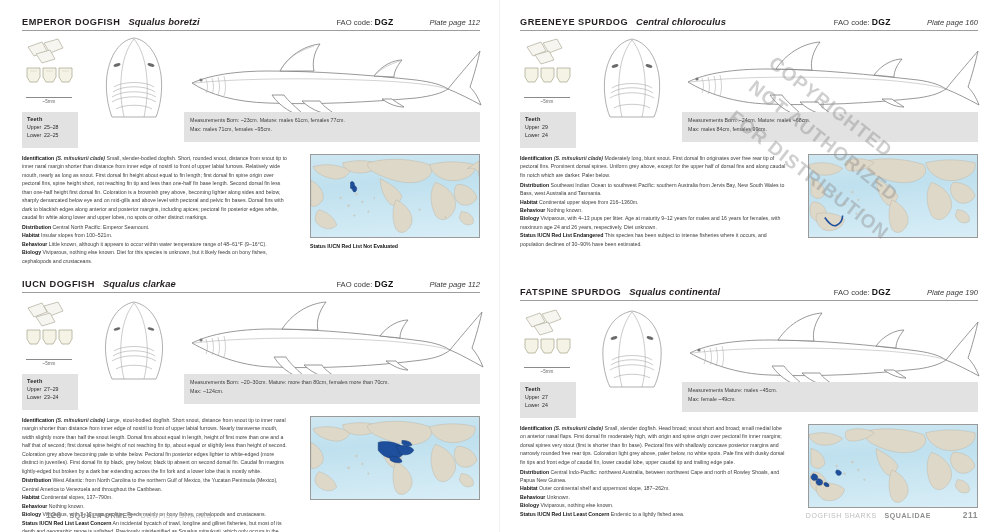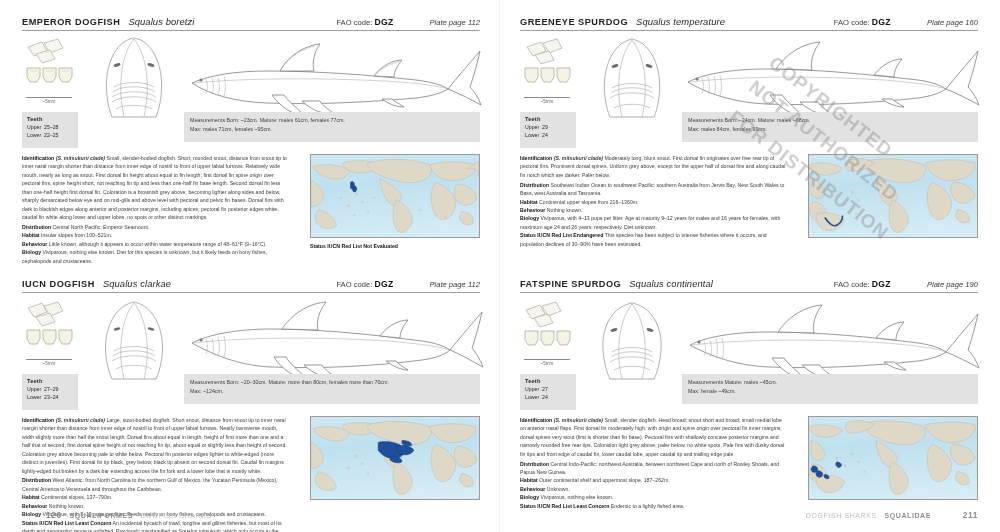--- a/index.html
+++ b/index.html
@@ -14,21 +14,21 @@
   .spread{position:absolute;inset:0;display:flex;}
   .page{position:relative;width:500px;height:532px;box-sizing:border-box;}
   .page.left{padding:16px 20px 0 22px;}
   .page.right{padding:16px 22px 8px 20px;}
 
   
   .species{position:relative;width:100%;height:240px;box-sizing:border-box;}
 
   .sp-head{display:flex;align-items:baseline;width:100%;padding-bottom:3px;}
   .common{font-weight:bold;font-size:9.2px;letter-spacing:.5px;white-space:nowrap;}
-  .latin{font-style:italic;font-size:9.4px;margin-left:8px;white-space:nowrap;letter-spacing:.1px;}
+  .latin{font-style:italic;font-size:9.4px;margin-left:8px;white-space:nowrap;letter-spacing:.1px;font-weight:bold;}
   .head-right{margin-left:auto;display:flex;align-items:baseline;text-align:right;}
   .fao{font-size:7.6px;color:#3a3a3a;white-space:nowrap;}
   .fao b{font-size:8.6px;color:#111;letter-spacing:.3px;}
   .plate{font-size:7.6px;color:#3a3a3a;margin-left:36px;white-space:nowrap;font-style:italic;}
   .rule{height:1px;background:#9d9d9d;width:100%;margin-bottom:4px;}
 
   
   .art-row{position:relative;height:92px;width:100%;}
 
   .thumbs{position:absolute;left:0;top:2px;width:62px;}
@@ -373,21 +373,21 @@
       <span class="ord">SQUALIFORMES</span>&nbsp;&nbsp;
       <span class="grp">DOGFISH SHARKS</span>
     </div>
   </div>
 
   <div class="page right">
 
     <div class="species" style="top:0;">
       <div class="sp-head">
         <div class="common">GREENEYE SPURDOG</div>
-        <div class="latin">Squalus temperature</div>
+        <div class="latin">Central chloroculus</div>
         <div class="head-right">
           <div class="fao"><span>FAO code:</span> <b>DGZ</b></div>
           <div class="plate"><span>Plate page</span> <span>160</span></div>
         </div>
       </div>
       <div class="rule"></div>
 
       <div class="art-row">
         <div class="thumbs">
           <svg width="58" height="54" viewBox="0 0 58 54">
@@ -494,21 +494,21 @@
                 <circle cx="48" cy="60" r=".8"></circle>
             </g>
             <g fill="none" stroke="#1e4f9c" stroke-width="1.6">
               <path d="M16 64 C20 70 24 74 28 72 C32 70 34 66 34 62"></path>
             </g>
           </svg>
         </div>
       </div>
     </div>
 
-    <div class="species" style="margin-top:22px;">
+    <div class="species" style="margin-top:30px;">
       <div class="sp-head">
         <div class="common">FATSPINE SPURDOG</div>
         <div class="latin">Squalus continental</div>
         <div class="head-right">
           <div class="fao"><span>FAO code:</span> <b>DGZ</b></div>
           <div class="plate"><span>Plate page</span> <span>190</span></div>
         </div>
       </div>
       <div class="rule"></div>
 

